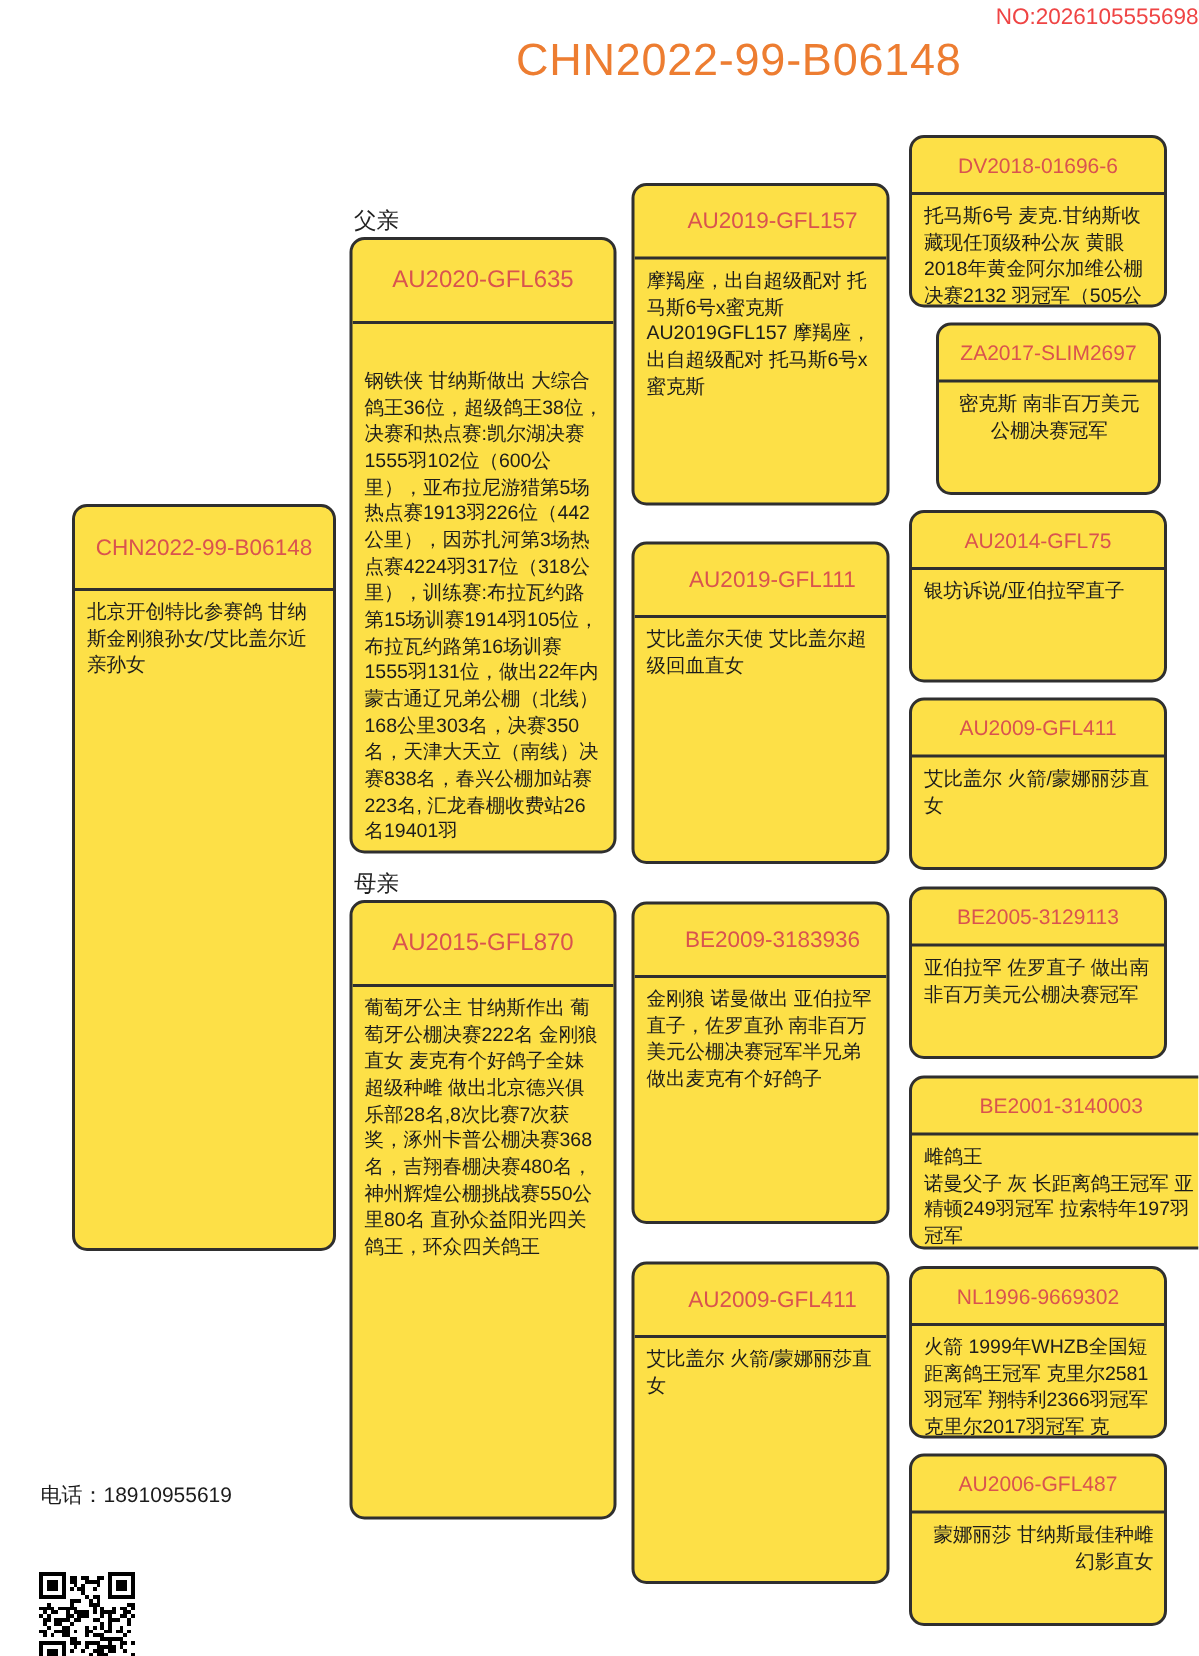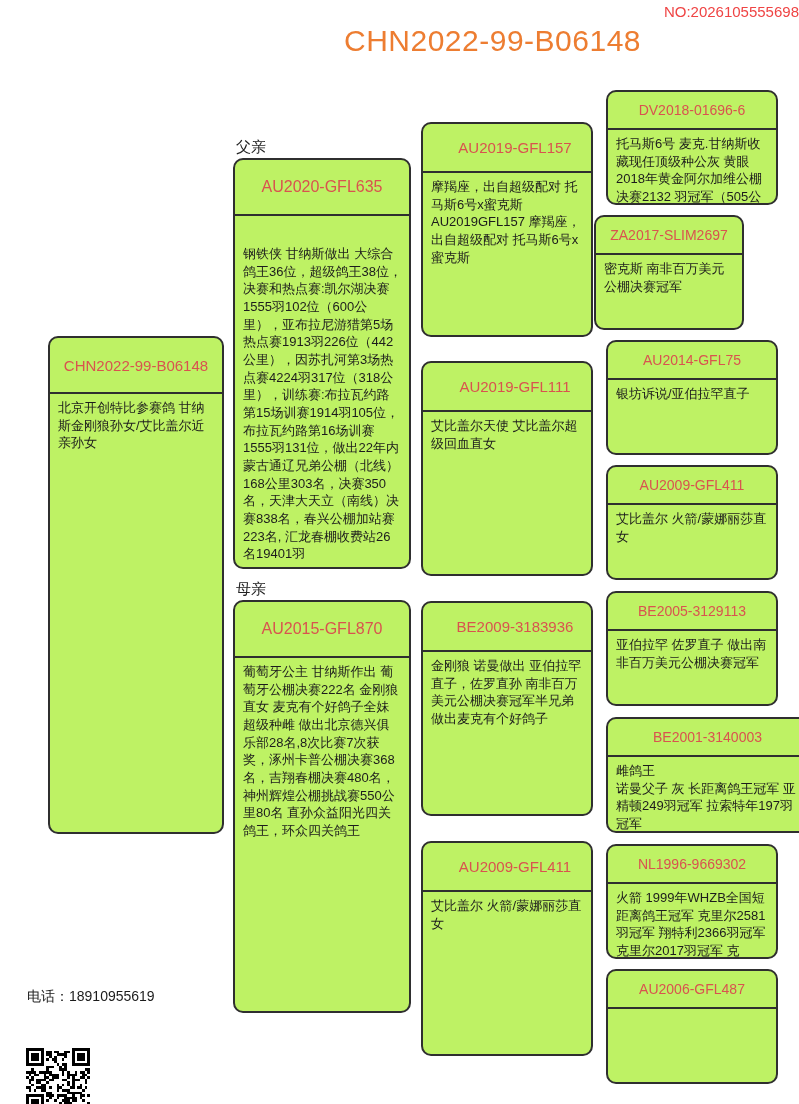--- a/index.html
+++ b/index.html
@@ -4,21 +4,21 @@
 <style>
   html,body{margin:0;padding:0;}
   body{font-family:"Liberation Sans", sans-serif;}
   .page{position:relative;width:799px;height:1104px;background:#ffffff;overflow:hidden;}
 
   .doc-no{position:absolute;top:3px;right:0px;font-size:15px;color:#ef4444;letter-spacing:0;}
   .main-title{position:absolute;top:24px;left:344px;font-size:30px;color:#ED7D31;letter-spacing:0.5px;}
 
   .parent-label{position:absolute;font-size:15px;color:#222;}
 
-  .box{position:absolute;background:#bef264;border:2px solid #2f2f2f;border-radius:10px;
+  .box{position:absolute;background:#fde047;border:2px solid #2f2f2f;border-radius:10px;
        box-sizing:border-box;overflow:hidden;display:flex;flex-direction:column;}
   .hdr{flex:0 0 auto;display:flex;align-items:center;justify-content:center;
        border-bottom:2px solid #2f2f2f;color:#D9534F;}
   .h55{height:54px;} .h48{height:47px;padding-left:16px;} .h37{height:36px;}
   .f16{font-size:16px;} .f15{font-size:15px;} .f14{font-size:14px;}
   .bdy{flex:1 1 auto;padding:5px 7px 6px 8px;font-size:13px;line-height:1.36;color:#1c1c1c;
        white-space:pre-line;overflow:hidden;}
 
   .phone{position:absolute;left:27px;top:988px;font-size:14px;color:#1b1b1b;}
   .qr{position:absolute;left:26px;top:1048px;width:64px;height:64px;}
@@ -62,21 +62,21 @@
   </div>
   <div class="box" style="left:421px;top:841px;width:172px;height:215px;">
     <div class="hdr h48 f15">AU2009-GFL411</div>
     <div class="bdy">艾比盖尔 火箭/蒙娜丽莎直女</div>
   </div>
 
   <div class="box" style="left:606px;top:90px;width:172px;height:115px;">
     <div class="hdr h37 f14">DV2018-01696-6</div>
     <div class="bdy">托马斯6号 麦克.甘纳斯收藏现任顶级种公灰 黄眼 2018年黄金阿尔加维公棚决赛2132 羽冠军（505公</div>
   </div>
-  <div class="box" style="left:594px;top:215px;width:150px;height:115px;">
+  <div class="box" style="left:624px;top:215px;width:150px;height:115px;text-align:center;">
     <div class="hdr h37 f14">ZA2017-SLIM2697</div>
     <div class="bdy">密克斯 南非百万美元公棚决赛冠军</div>
   </div>
   <div class="box" style="left:606px;top:340px;width:172px;height:115px;">
     <div class="hdr h37 f14">AU2014-GFL75</div>
     <div class="bdy">银坊诉说/亚伯拉罕直子</div>
   </div>
   <div class="box" style="left:606px;top:465px;width:172px;height:115px;">
     <div class="hdr h37 f14">AU2009-GFL411</div>
     <div class="bdy">艾比盖尔 火箭/蒙娜丽莎直女</div>
@@ -89,20 +89,21 @@
     <div class="hdr h37 f14">BE2001-3140003</div>
     <div class="bdy">雌鸽王
 诺曼父子 灰 长距离鸽王冠军 亚精顿249羽冠军 拉索特年197羽冠军</div>
   </div>
   <div class="box" style="left:606px;top:844px;width:172px;height:115px;">
     <div class="hdr h37 f14">NL1996-9669302</div>
     <div class="bdy">火箭 1999年WHZB全国短距离鸽王冠军 克里尔2581羽冠军 翔特利2366羽冠军 克里尔2017羽冠军 克</div>
   </div>
   <div class="box" style="left:606px;top:969px;width:172px;height:115px;text-align:right;">
     <div class="hdr h37 f14">AU2006-GFL487</div>
+    <div class="bdy">蒙娜丽莎 甘纳斯最佳种雌 幻影直女</div>
   </div>
 
   <div class="phone">电话：18910955619</div>
 
   <svg class="qr" viewBox="0 0 25 25" shape-rendering="crispEdges">
     <rect width="25" height="25" fill="#ffffff"></rect>
     <g fill="#000000">
       <rect x="0" y="0" width="7" height="7"></rect>
         <rect x="1" y="1" width="5" height="5" fill="#fff"></rect>
         <rect x="2" y="2" width="3" height="3"></rect>

